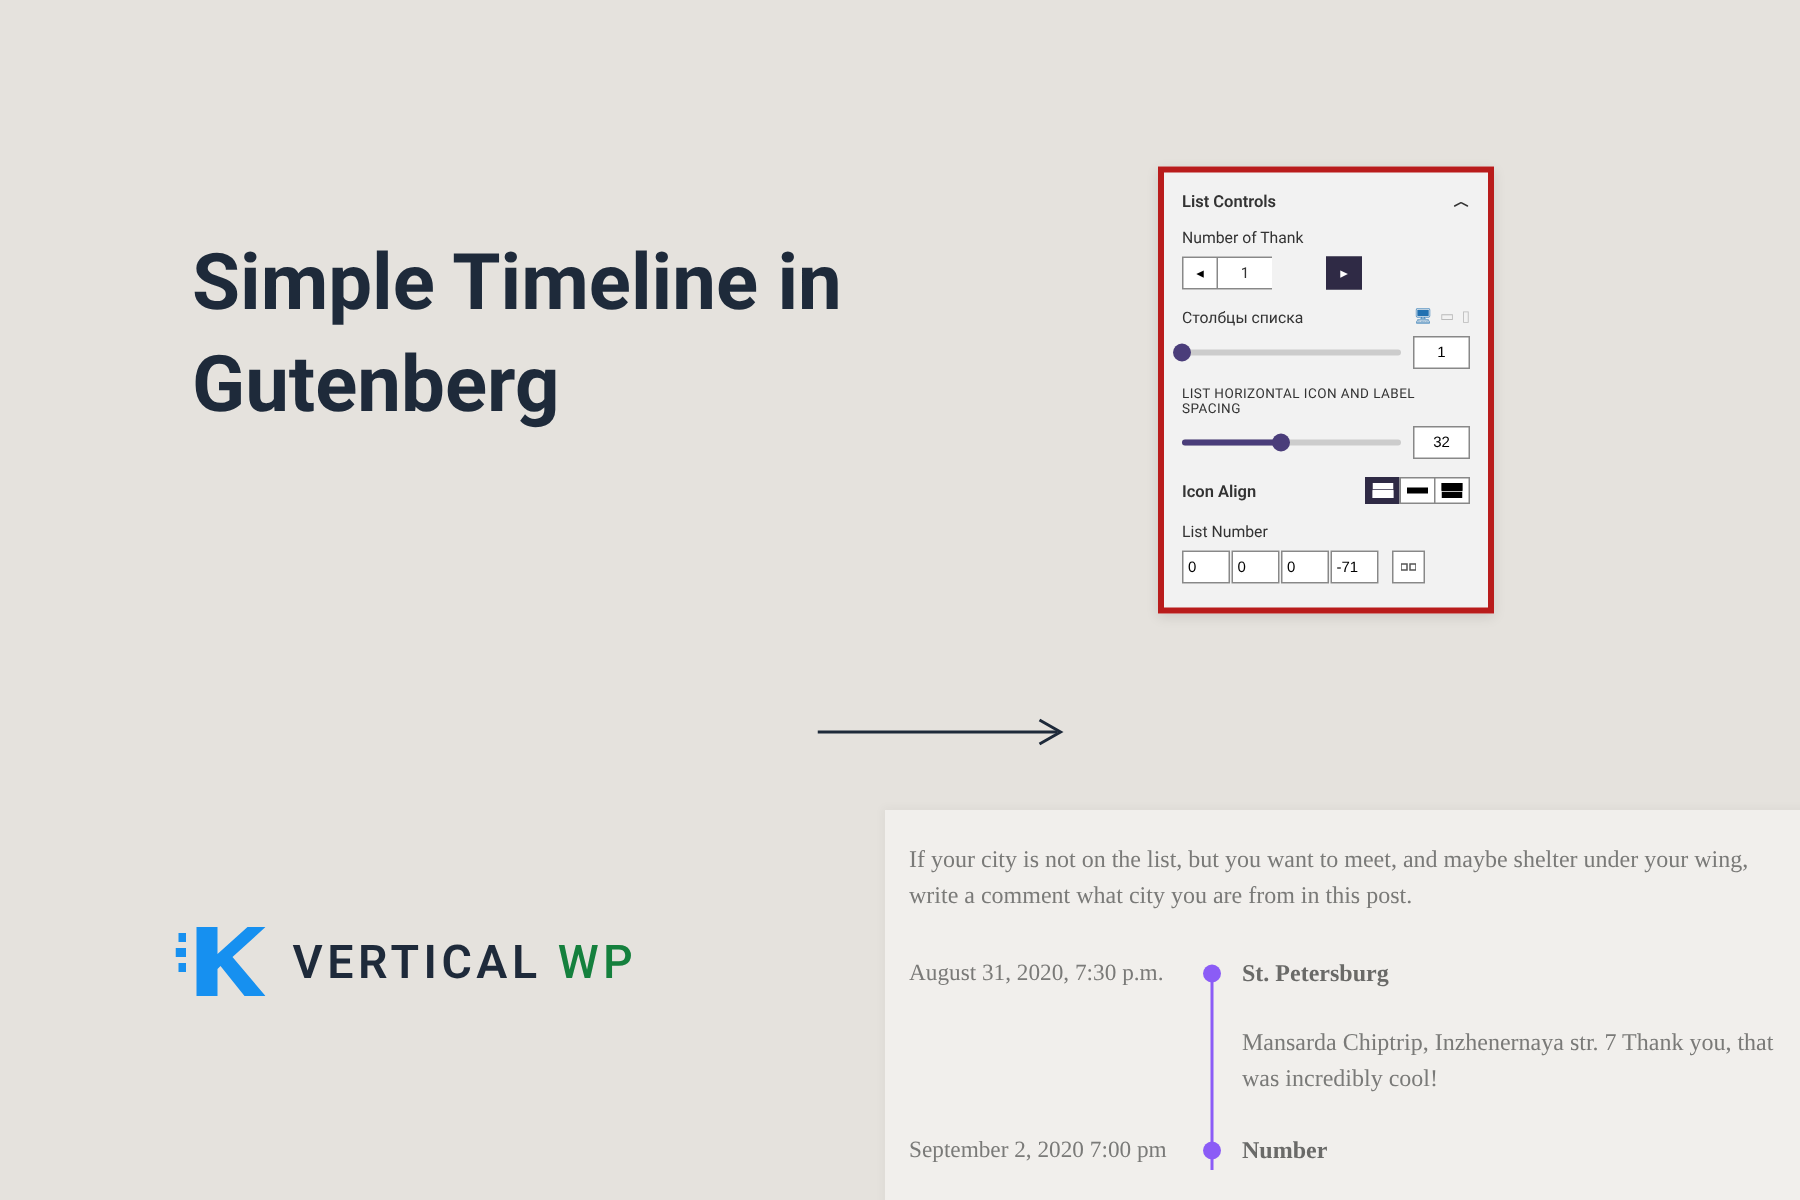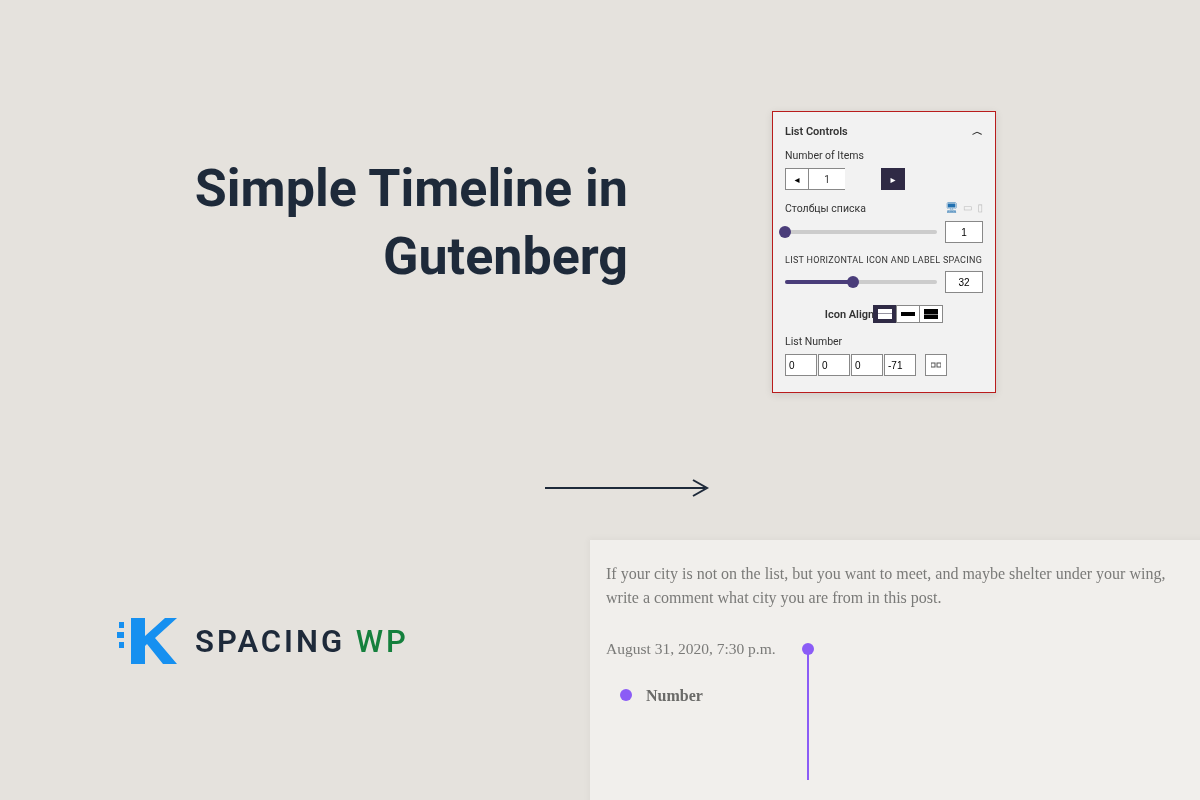--- a/index.html
+++ b/index.html
@@ -13,21 +13,20 @@
 
 
 .title {
   position: absolute;
   left: 128px; top: 155px;
   font-size: 52px;
   font-weight: 700;
   color: #1e2a3a;
   line-height: 1.3;
   max-width: 500px;
-  text-align: right;
 }
 
 
 .arrow {
   position: absolute;
   left: 545px; top: 478px;
 }
 
 
 .kadence-logo {
@@ -45,21 +44,21 @@
   color: #1e2a3a;
 }
 .kadence-logo .kwp { color: #15803d; font-weight: 500; }
 
 
 .panel {
   position: absolute;
   left: 772px; top: 111px;
   width: 224px;
   background: #f2f2f2;
-  border: 1px solid #b91c1c;
+  border: 4px solid #b91c1c;
   box-shadow: 0 2px 8px rgba(0,0,0,0.1);
   font-size: 11px;
   color: #333;
 }
 .panel-header {
   display: flex; justify-content: space-between; align-items: center;
   padding: 12px 12px 10px 12px;
   font-weight: 600;
 }
 .panel-header .chev { font-size: 11px; }
@@ -96,21 +95,21 @@
 .slider .thumb {
   position: absolute; top: 50%; transform: translate(-50%, -50%);
   width: 12px; height: 12px; border-radius: 50%;
   background: #4a3d7a;
 }
 .num-input {
   width: 38px; height: 22px; border: 1px solid #888; background: #fff;
   font-size: 10px; text-align: center;
 }
 
-.align-row { display: flex; justify-content: center; align-items: center; }
+.align-row { display: flex; justify-content: space-between; align-items: center; }
 .align-buttons { display: flex; }
 .align-buttons button {
   width: 24px; height: 18px; border: 1px solid #888; background: #fff;
   display: flex; align-items: center; justify-content: center;
   margin-left: -1px; cursor: pointer;
 }
 .align-buttons button.active { background: #2f2a45; color: #fff; border-color: #2f2a45; }
 .align-buttons button svg rect { fill: currentColor; }
 
 .margin-row { display: flex; gap: 1px; align-items: center; }
@@ -164,33 +163,33 @@
 </svg>
 
 <div class="kadence-logo">
   <svg class="kicon" viewBox="0 0 60 46">
     <rect x="2" y="4" width="5" height="6" fill="#1690f0"></rect>
     <rect x="0" y="14" width="7" height="6" fill="#1690f0"></rect>
     <rect x="2" y="24" width="5" height="6" fill="#1690f0"></rect>
     <path d="M 14 0 L 28 0 L 28 18 L 48 0 L 60 0 L 38 20 L 60 46 L 46 46 L 30 26 L 28 28 L 28 46 L 14 46 Z" fill="#1690f0"></path>
   </svg>
   <span class="ktext">
-    <span>SPACING</span> <span class="kwp">WP</span>
+    <span>VERTICAL</span> <span class="kwp">WP</span>
   </span>
 </div>
 
 <div class="panel">
   <div class="panel-header">
     <span>List Controls</span>
     <span class="chev">︿</span>
   </div>
   <div class="panel-body">
 
     <div class="field">
-      <span class="field-label">Number of Items</span>
+      <span class="field-label">Number of Thank</span>
       <div class="stepper">
         <button class="dec">◂</button>
         <span class="val">1</span>
         <button class="inc">▸</button>
       </div>
     </div>
 
     <div class="field">
       <div class="row-with-icons">
         <span class="field-label" style="margin:0">Столбцы списка</span>
@@ -267,23 +266,28 @@
 
 <div class="timeline-preview">
   <p class="intro">If your city is not on the list, but you want to meet, and maybe shelter under your wing, write a comment what city you are from in this post.</p>
 
   <div class="tl-row">
     <div class="tl-date">August 31, 2020, 7:30 p.m.</div>
     <div class="tl-marker">
       <div class="tl-dot"></div>
       <div class="tl-line"></div>
     </div>
+    <div class="tl-content">
+      <div class="city">St. Petersburg</div>
+      <div class="desc">Mansarda Chiptrip, Inzhenernaya str. 7 Thank you, that was incredibly cool!</div>
+    </div>
   </div>
 
   <div class="tl-row">
+    <div class="tl-date">September 2, 2020 7:00 pm</div>
     <div class="tl-marker">
       <div class="tl-dot"></div>
     </div>
     <div class="tl-content">
       <div class="city">Number</div>
 
     </div>
   </div>
 </div>
 

